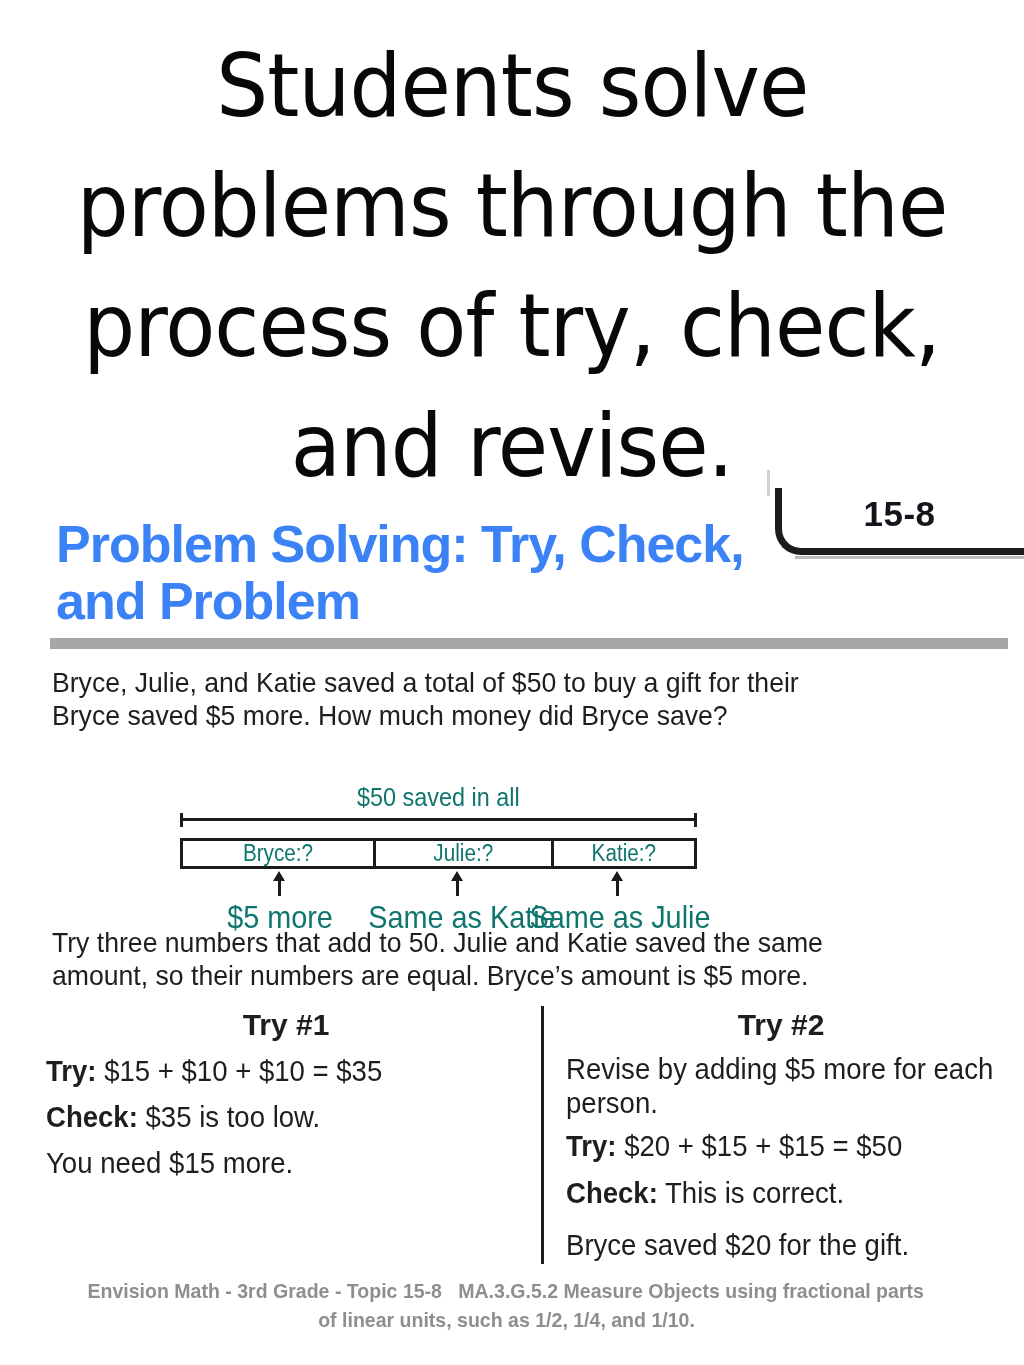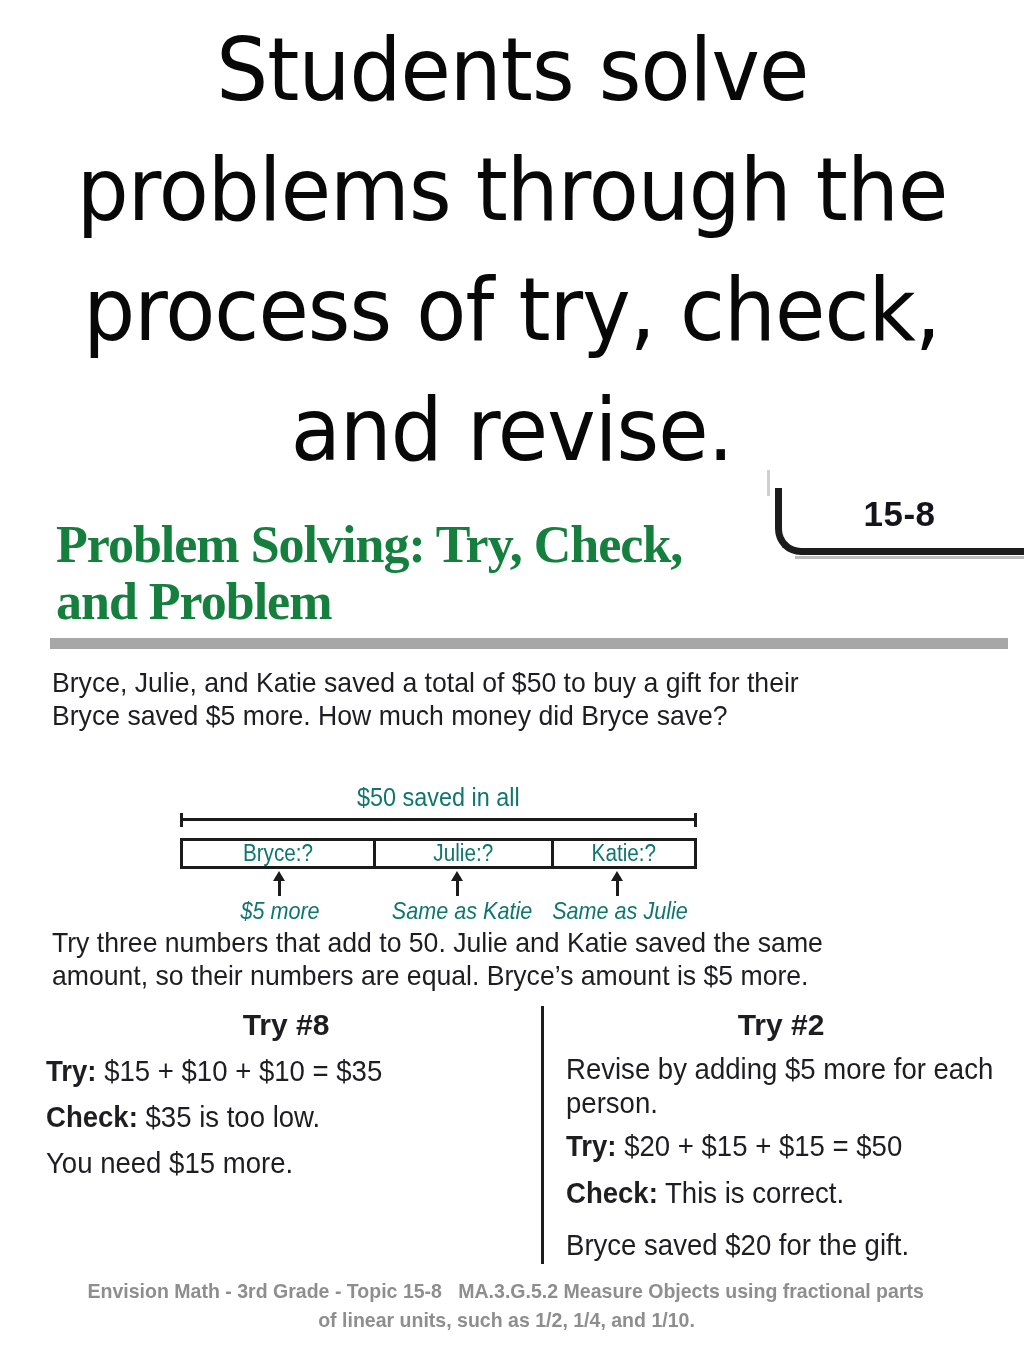--- a/index.html
+++ b/index.html
@@ -1,27 +1,27 @@
 <!DOCTYPE html>
 <html><head>
 <meta charset="utf-8">
 <style>
   html,body{margin:0;padding:0;background:#ffffff;}
   body{width:1024px;height:1365px;font-family:"Liberation Sans",sans-serif;}
   .slide{position:relative;width:1024px;height:1365px;background:#fff;overflow:hidden;}
 
   
-  .title-block{position:absolute;left:0;top:0;width:1024px;padding-top:10px;text-align:center;}
+  .title-block{position:absolute;left:0;top:0;width:1024px;padding-top:26px;text-align:center;}
   .title-line{line-height:120px;font-family:"DejaVu Sans",sans-serif;font-size:88px;
               color:#080808;white-space:nowrap;}
   .title-line>span{display:inline-block;transform:scaleX(.93);transform-origin:50% 50%;letter-spacing:-1px;}
 
   
   .heading{position:absolute;left:56px;top:516px;margin:0;font-size:52px;line-height:57px;
-           font-weight:bold;color:#15803d;letter-spacing:-1px;white-space:nowrap;font-family:Liberation Serif, serif;}
+           font-weight:bold;color:#3b82f6;letter-spacing:-1px;white-space:nowrap;}
 
   .tab{position:absolute;left:775px;top:488px;width:242px;height:60px;
        border-left:7px solid #1c1c1c;border-bottom:7px solid #1c1c1c;
        border-bottom-left-radius:26px;}
   .tab-shadow-v{position:absolute;left:767px;top:470px;width:3px;height:26px;background:#cfcfcf;}
   .tab-shadow-h{position:absolute;left:795px;top:556px;width:229px;height:3px;background:#bdbdbd;}
   .tab-num{position:absolute;left:775px;top:494px;width:249px;text-align:center;
            font-size:35px;font-weight:bold;color:#14141b;letter-spacing:0.5px;}
 
   .rule{position:absolute;left:50px;top:638px;width:958px;height:11px;background:#a7a7a7;}
@@ -43,21 +43,21 @@
   .bar{box-sizing:border-box;margin-top:11px;height:31px;border:3px solid #1b1b1b;display:flex;}
   .cell{box-sizing:border-box;line-height:25px;font-size:23px;text-align:center;}
   .cell.c1{width:193px;border-right:3px solid #1b1b1b;}
   .cell.c2{width:178px;border-right:3px solid #1b1b1b;}
   .cell.c3{flex:1;}
   .arrows{position:relative;height:26px;margin-top:2px;}
   .arrow{position:absolute;top:0;transform:translateX(-50%);}
   .a-head{width:0;height:0;margin:0 auto;border-left:6px solid transparent;
           border-right:6px solid transparent;border-bottom:10px solid #1b1b1b;}
   .a-stem{width:3px;height:15px;margin:0 auto;background:#1b1b1b;}
-  .d-notes{position:relative;height:30px;margin-top:0;font-size:24px;line-height:28px;font-style:italic;}
+  .d-notes{position:relative;height:30px;margin-top:6px;font-size:32px;line-height:28px;}
   .d-note{position:absolute;top:0;transform:translateX(-50%);white-space:nowrap;}
 
   
   .col-divider{position:absolute;left:541px;top:1006px;width:3px;height:258px;background:#1c1c1c;}
   .col-head{position:absolute;font-size:30px;font-weight:bold;color:#1d1d22;text-align:center;}
   .h1{left:46px;top:1008px;width:480px;} .h2{left:566px;top:1008px;width:430px;}
   .mline{position:absolute;font-size:29px;line-height:34px;color:#1d1d22;white-space:nowrap;}
   .mline b{font-weight:bold;}
   .mline>span{display:inline-block;transform:scaleX(.95);transform-origin:0 50%;white-space:nowrap;}
 
@@ -130,21 +130,21 @@
       </div>
     </div>
 
     <div class="para p2">
       <div><span>Try three numbers that add to 50. Julie and Katie saved the same</span></div>
       <div><span>amount, so their numbers are equal. Bryce’s amount is $5 more.</span></div>
     </div>
 
     <div class="col-divider"></div>
 
-    <div class="col-head h1">Try #8</div>
+    <div class="col-head h1">Try #1</div>
     <div class="mline" style="left:46px;top:1054px">
       <span><b>Try:</b><i style="font-style:normal"> $15 + $10 + $10 = $35</i></span>
     </div>
     <div class="mline" style="left:46px;top:1100px">
       <span><b>Check:</b><i style="font-style:normal"> $35 is too low.</i></span>
     </div>
     <div class="mline" style="left:46px;top:1146px">
       <span>You need $15 more.</span>
     </div>
 

